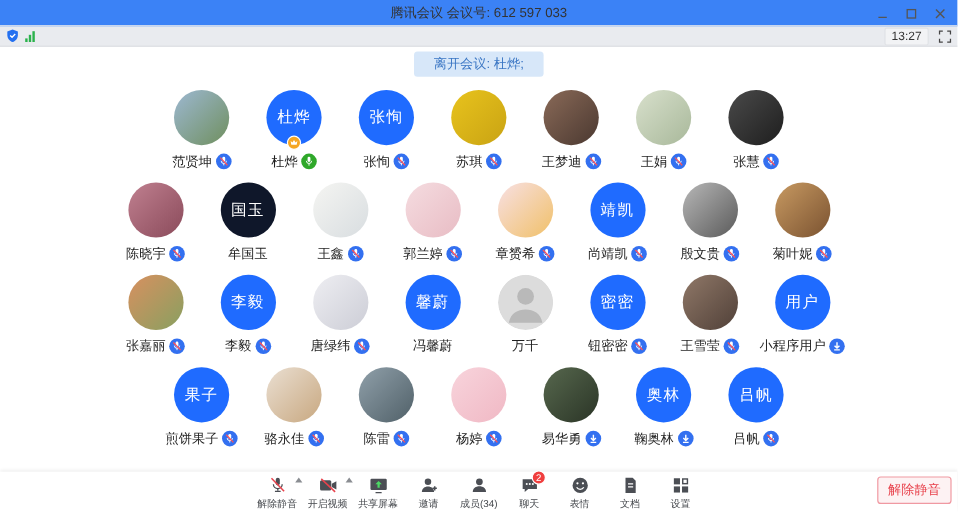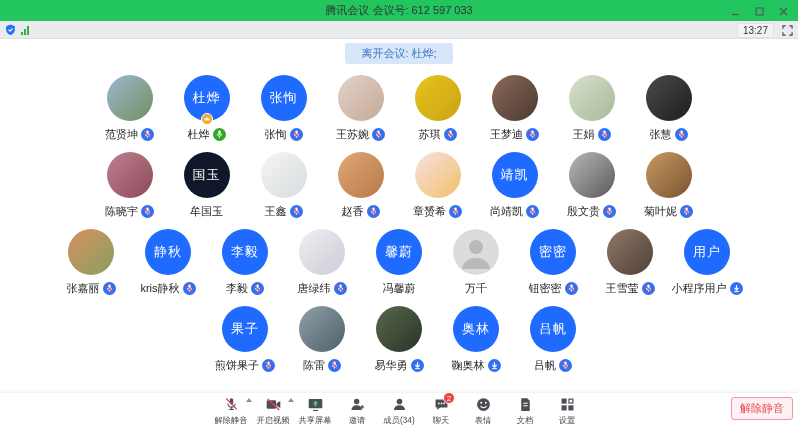--- a/index.html
+++ b/index.html
@@ -1,20 +1,20 @@
 <!DOCTYPE html>
 <html><head>
 <meta charset="utf-8">
 <style>
   * { margin:0; padding:0; box-sizing:border-box; }
   html,body { width:798px; height:427px; overflow:hidden; }
   body { font-family:"Liberation Sans","DejaVu Sans",sans-serif; background:#fff; position:relative; }
 
   
-  .titlebar { height:22px; background:#22c55e; border-bottom:1px solid #ececec;
+  .titlebar { height:22px; background:#3b82f6; border-bottom:1px solid #ececec;
               display:flex; align-items:center; justify-content:center; position:relative; }
   .titlebar .title { font-size:11px; color:#333; }
   .win-controls { position:absolute; right:4px; top:0; height:22px; display:flex; align-items:center; gap:2px; }
   .win-btn { width:22px; height:18px; display:flex; align-items:center; justify-content:center; cursor:default; }
 
   
   .statusbar { height:17px; background:#e9ebef; border-bottom:1px solid #dddfe3;
                display:flex; align-items:center; justify-content:space-between; padding:0 5px;gap:12px; }
   .status-left { display:flex; align-items:center; gap:5px; }
   .sigbars { display:flex; align-items:flex-end; gap:1px; height:9px; }
@@ -157,34 +157,20 @@
     <svg width="11" height="11" viewBox="0 0 14 14">
               <rect x="5.5" y="2" width="3" height="5.6" rx="1.5" fill="#fff"></rect>
     <path d="M4.2 6.4a2.8 2.8 0 0 0 5.6 0" fill="none" stroke="#fff" stroke-width="1"></path>
     <line x1="7" y1="9.2" x2="7" y2="11.2" stroke="#fff" stroke-width="1"></line>
     <line x1="3.2" y1="3" x2="10.8" y2="11" stroke="#ff5257" stroke-width="1.4"></line>
             </svg>
           </span>
        </div>
       </div>
       <div class="tile">
-        <div class="avatar" style="background:linear-gradient(135deg,#e3d3c8,#c4a898)"></div>
-       <div class="nameline">
-         <span class="pname">王苏婉</span>
-          <span class="mic" style="background:#3370f0">
-    <svg width="11" height="11" viewBox="0 0 14 14">
-              <rect x="5.5" y="2" width="3" height="5.6" rx="1.5" fill="#fff"></rect>
-    <path d="M4.2 6.4a2.8 2.8 0 0 0 5.6 0" fill="none" stroke="#fff" stroke-width="1"></path>
-    <line x1="7" y1="9.2" x2="7" y2="11.2" stroke="#fff" stroke-width="1"></line>
-    <line x1="3.2" y1="3" x2="10.8" y2="11" stroke="#ff5257" stroke-width="1.4"></line>
-            </svg>
-          </span>
-       </div>
-      </div>
-      <div class="tile">
         <div class="avatar" style="background:linear-gradient(135deg,#e8c31d,#c9a313)"></div>
        <div class="nameline">
          <span class="pname">苏琪</span>
           <span class="mic" style="background:#3370f0">
     <svg width="11" height="11" viewBox="0 0 14 14">
               <rect x="5.5" y="2" width="3" height="5.6" rx="1.5" fill="#fff"></rect>
     <path d="M4.2 6.4a2.8 2.8 0 0 0 5.6 0" fill="none" stroke="#fff" stroke-width="1"></path>
     <line x1="7" y1="9.2" x2="7" y2="11.2" stroke="#fff" stroke-width="1"></line>
     <line x1="3.2" y1="3" x2="10.8" y2="11" stroke="#ff5257" stroke-width="1.4"></line>
             </svg>
@@ -265,23 +251,23 @@
     <svg width="11" height="11" viewBox="0 0 14 14">
               <rect x="5.5" y="2" width="3" height="5.6" rx="1.5" fill="#fff"></rect>
     <path d="M4.2 6.4a2.8 2.8 0 0 0 5.6 0" fill="none" stroke="#fff" stroke-width="1"></path>
     <line x1="7" y1="9.2" x2="7" y2="11.2" stroke="#fff" stroke-width="1"></line>
     <line x1="3.2" y1="3" x2="10.8" y2="11" stroke="#ff5257" stroke-width="1.4"></line>
             </svg>
           </span>
        </div>
       </div>
       <div class="tile">
-        <div class="avatar" style="background:linear-gradient(135deg,#e0a878,#b87848)"></div>
-       <div class="nameline">
-         <span class="pname">赵香</span>
+        <div class="avatar" style="background:linear-gradient(135deg,#f5dce0,#e8bcc4)"></div>
+       <div class="nameline">
+         <span class="pname">郭兰婷</span>
           <span class="mic" style="background:#3370f0">
     <svg width="11" height="11" viewBox="0 0 14 14">
               <rect x="5.5" y="2" width="3" height="5.6" rx="1.5" fill="#fff"></rect>
     <path d="M4.2 6.4a2.8 2.8 0 0 0 5.6 0" fill="none" stroke="#fff" stroke-width="1"></path>
     <line x1="7" y1="9.2" x2="7" y2="11.2" stroke="#fff" stroke-width="1"></line>
     <line x1="3.2" y1="3" x2="10.8" y2="11" stroke="#ff5257" stroke-width="1.4"></line>
             </svg>
           </span>
        </div>
       </div>
@@ -342,36 +328,20 @@
             </svg>
           </span>
        </div>
       </div>
     </div>
     <div class="prow">
       <div class="tile">
         <div class="avatar" style="background:linear-gradient(135deg,#d89060,#88a060)"></div>
        <div class="nameline">
          <span class="pname">张嘉丽</span>
-          <span class="mic" style="background:#3370f0">
-    <svg width="11" height="11" viewBox="0 0 14 14">
-              <rect x="5.5" y="2" width="3" height="5.6" rx="1.5" fill="#fff"></rect>
-    <path d="M4.2 6.4a2.8 2.8 0 0 0 5.6 0" fill="none" stroke="#fff" stroke-width="1"></path>
-    <line x1="7" y1="9.2" x2="7" y2="11.2" stroke="#fff" stroke-width="1"></line>
-    <line x1="3.2" y1="3" x2="10.8" y2="11" stroke="#ff5257" stroke-width="1.4"></line>
-            </svg>
-          </span>
-       </div>
-      </div>
-      <div class="tile">
-        <div class="avatar" style="background:#1f6bff">
-          <span class="avtxt">静秋</span>
-        </div>
-       <div class="nameline">
-         <span class="pname">kris静秋</span>
           <span class="mic" style="background:#3370f0">
     <svg width="11" height="11" viewBox="0 0 14 14">
               <rect x="5.5" y="2" width="3" height="5.6" rx="1.5" fill="#fff"></rect>
     <path d="M4.2 6.4a2.8 2.8 0 0 0 5.6 0" fill="none" stroke="#fff" stroke-width="1"></path>
     <line x1="7" y1="9.2" x2="7" y2="11.2" stroke="#fff" stroke-width="1"></line>
     <line x1="3.2" y1="3" x2="10.8" y2="11" stroke="#ff5257" stroke-width="1.4"></line>
             </svg>
           </span>
        </div>
       </div>
@@ -481,23 +451,51 @@
     <svg width="11" height="11" viewBox="0 0 14 14">
               <rect x="5.5" y="2" width="3" height="5.6" rx="1.5" fill="#fff"></rect>
     <path d="M4.2 6.4a2.8 2.8 0 0 0 5.6 0" fill="none" stroke="#fff" stroke-width="1"></path>
     <line x1="7" y1="9.2" x2="7" y2="11.2" stroke="#fff" stroke-width="1"></line>
     <line x1="3.2" y1="3" x2="10.8" y2="11" stroke="#ff5257" stroke-width="1.4"></line>
             </svg>
           </span>
        </div>
       </div>
       <div class="tile">
+        <div class="avatar" style="background:linear-gradient(135deg,#eadfd2,#c8a880)"></div>
+       <div class="nameline">
+         <span class="pname">骆永佳</span>
+          <span class="mic" style="background:#3370f0">
+    <svg width="11" height="11" viewBox="0 0 14 14">
+              <rect x="5.5" y="2" width="3" height="5.6" rx="1.5" fill="#fff"></rect>
+    <path d="M4.2 6.4a2.8 2.8 0 0 0 5.6 0" fill="none" stroke="#fff" stroke-width="1"></path>
+    <line x1="7" y1="9.2" x2="7" y2="11.2" stroke="#fff" stroke-width="1"></line>
+    <line x1="3.2" y1="3" x2="10.8" y2="11" stroke="#ff5257" stroke-width="1.4"></line>
+            </svg>
+          </span>
+       </div>
+      </div>
+      <div class="tile">
         <div class="avatar" style="background:linear-gradient(135deg,#90a0aa,#506068)"></div>
        <div class="nameline">
          <span class="pname">陈雷</span>
+          <span class="mic" style="background:#3370f0">
+    <svg width="11" height="11" viewBox="0 0 14 14">
+              <rect x="5.5" y="2" width="3" height="5.6" rx="1.5" fill="#fff"></rect>
+    <path d="M4.2 6.4a2.8 2.8 0 0 0 5.6 0" fill="none" stroke="#fff" stroke-width="1"></path>
+    <line x1="7" y1="9.2" x2="7" y2="11.2" stroke="#fff" stroke-width="1"></line>
+    <line x1="3.2" y1="3" x2="10.8" y2="11" stroke="#ff5257" stroke-width="1.4"></line>
+            </svg>
+          </span>
+       </div>
+      </div>
+      <div class="tile">
+        <div class="avatar" style="background:linear-gradient(135deg,#f8d4dc,#f0b8c4)"></div>
+       <div class="nameline">
+         <span class="pname">杨婷</span>
           <span class="mic" style="background:#3370f0">
     <svg width="11" height="11" viewBox="0 0 14 14">
               <rect x="5.5" y="2" width="3" height="5.6" rx="1.5" fill="#fff"></rect>
     <path d="M4.2 6.4a2.8 2.8 0 0 0 5.6 0" fill="none" stroke="#fff" stroke-width="1"></path>
     <line x1="7" y1="9.2" x2="7" y2="11.2" stroke="#fff" stroke-width="1"></line>
     <line x1="3.2" y1="3" x2="10.8" y2="11" stroke="#ff5257" stroke-width="1.4"></line>
             </svg>
           </span>
        </div>
       </div>

